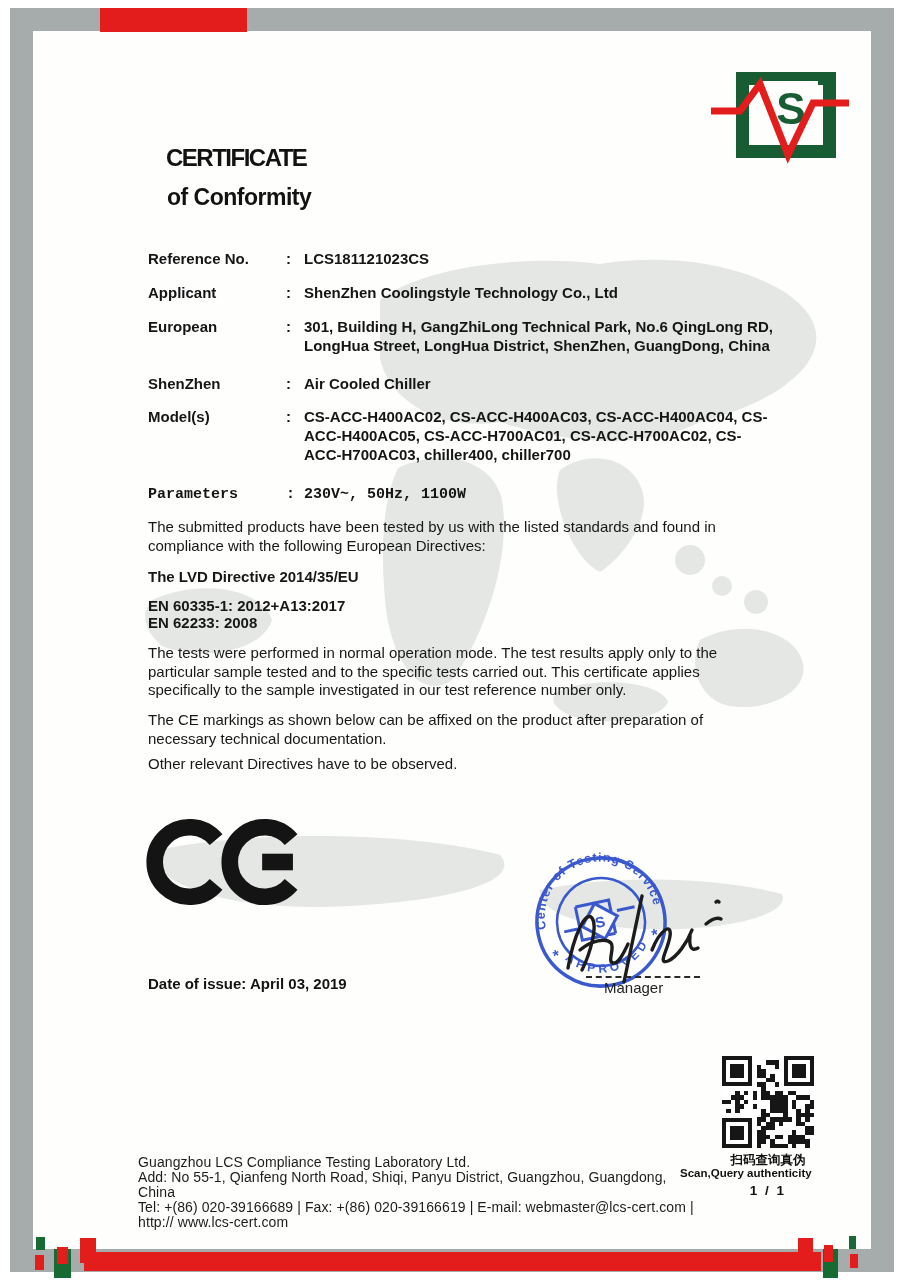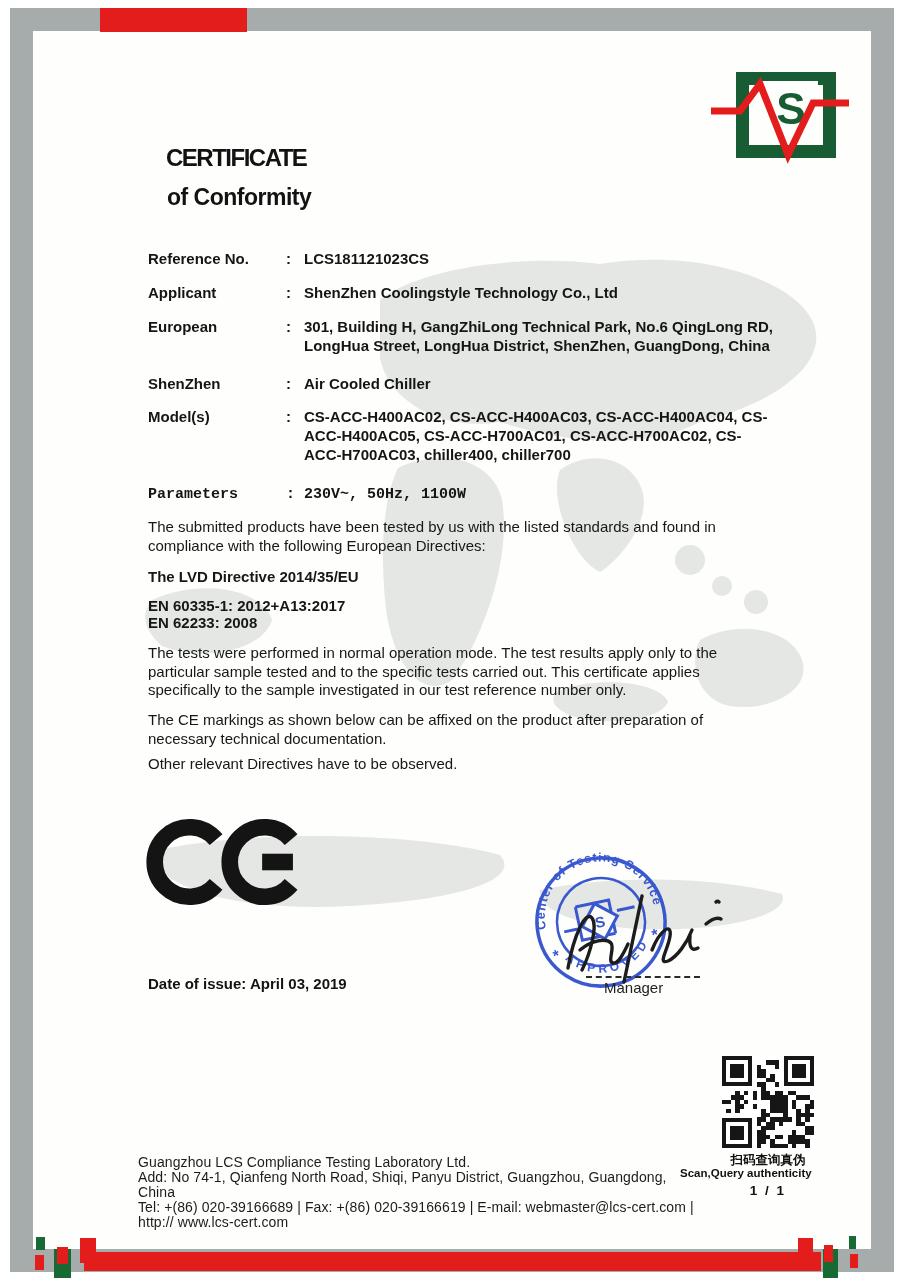--- a/index.html
+++ b/index.html
@@ -319,18 +319,18 @@
       <div class="qr-finder" style="left:0;top:0;"></div>
       <div class="qr-finder" style="right:0;top:0;"></div>
       <div class="qr-finder" style="left:0;bottom:0;"></div>
     </div>
     <div class="qr-zh">扫码查询真伪</div>
     <div class="qr-en">Scan,Query authenticity</div>
     <div class="page-num">1 / 1</div>
 
     <div class="footer">
       <div>Guangzhou LCS Compliance Testing Laboratory Ltd.</div>
-      <div>Add: No 74-1, Qianfeng North Road, Shiqi, Panyu District, Guangzhou, Guangdong, China</div>
+      <div>Add: No 55-1, Qianfeng North Road, Shiqi, Panyu District, Guangzhou, Guangdong, China</div>
       <div>Tel: +(86) 020-39166689  |  Fax: +(86) 020-39166619   |  E-mail: webmaster@lcs-cert.com  |  http:// www.lcs-cert.com</div>
     </div>
 
   </div>
 </div>
 
 </body></html>

